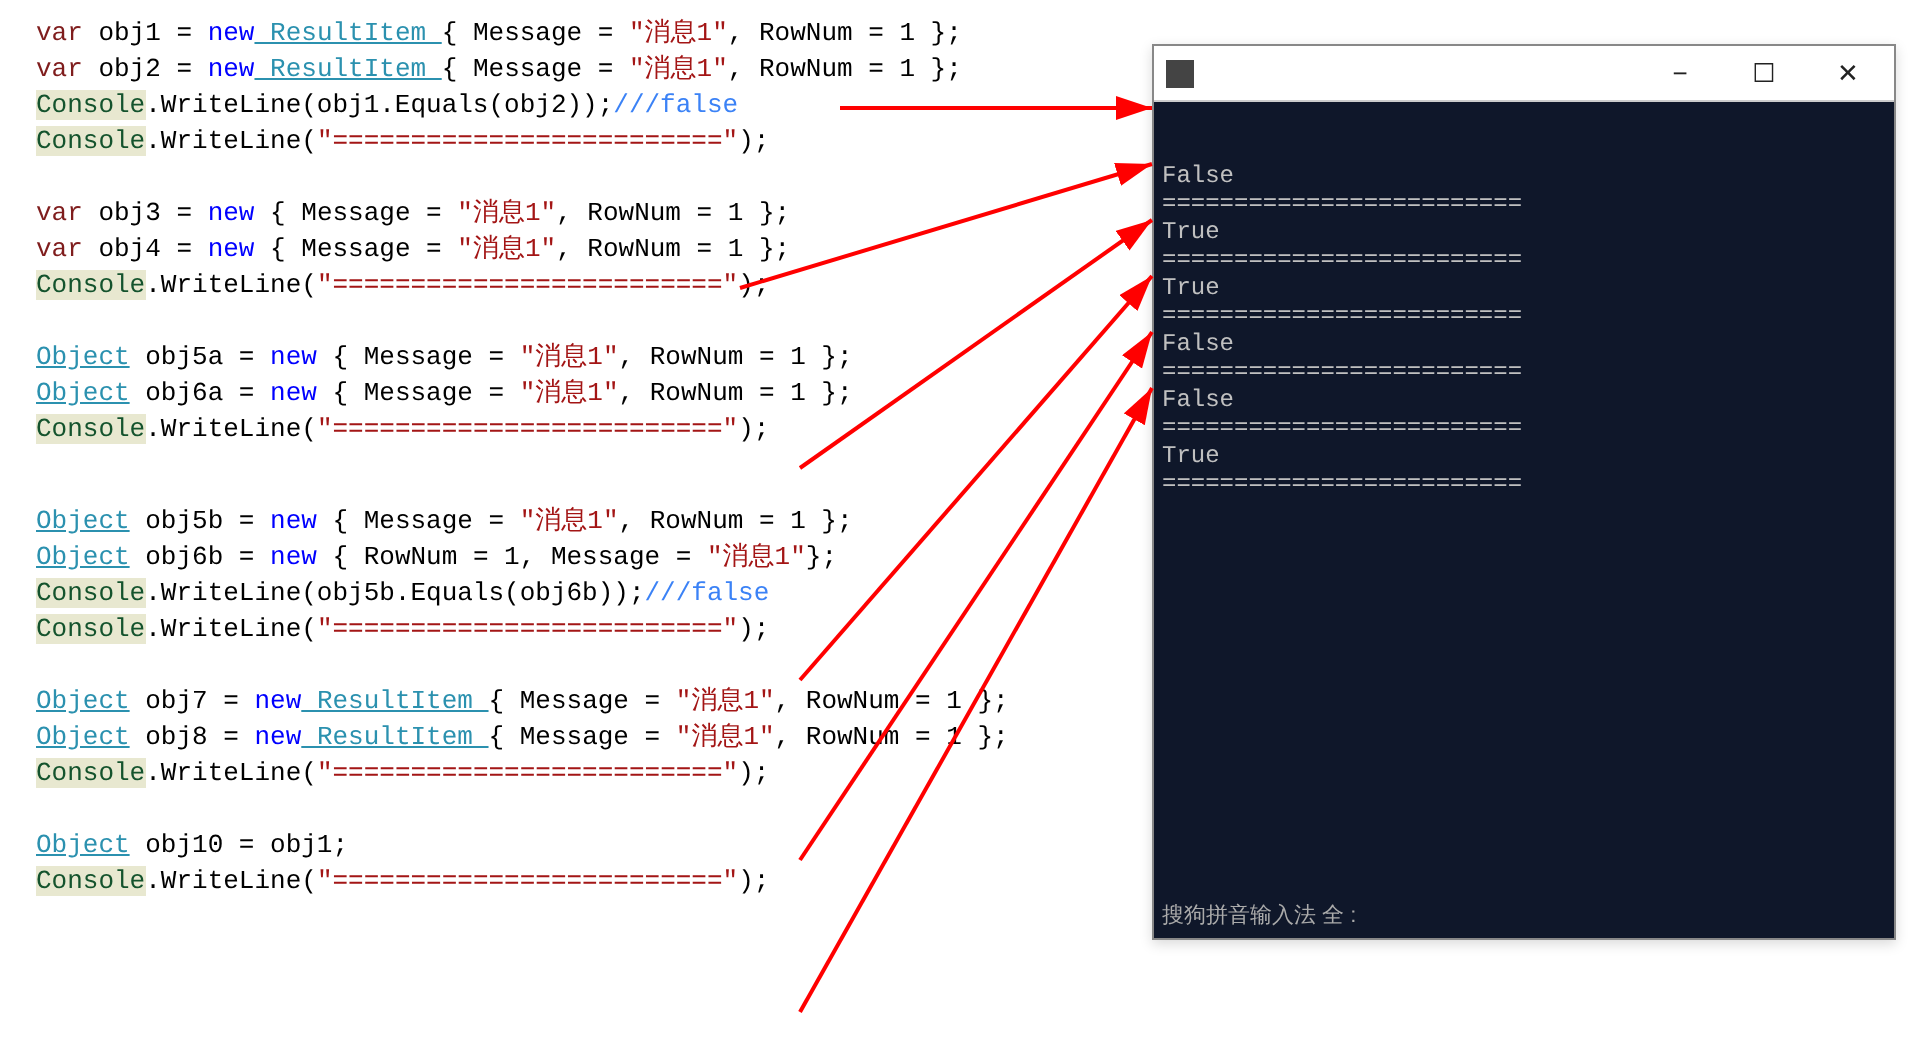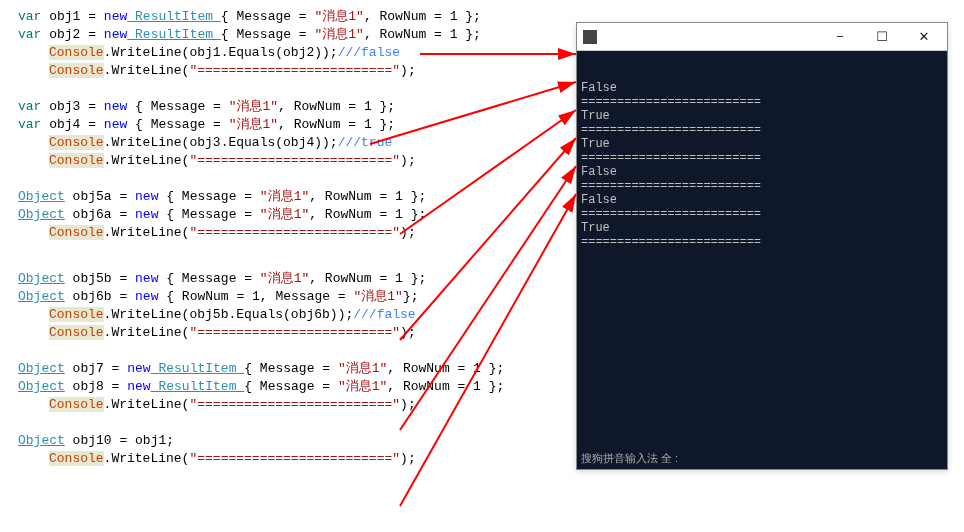--- a/index.html
+++ b/index.html
@@ -14,24 +14,24 @@
   }
   .code-area {
     position: absolute;
     left: 18px;
     top: 8px;
     width: 560px;
     line-height: 18px;
     color: #000;
   }
   .code-block { margin-bottom: 18px; }
-  .kw-var { color: #0f766e; }
+  .kw-var { color: #7f1d1d; }
   .kw-new { color: #0000ff; }
   .type { color: #2b91af; text-decoration: underline; }
-  .type-hl { color: #c2410c; background: #e8e8d0; margin-left: 31px; }
+  .type-hl { color: #14532d; background: #e8e8d0; }
   .str { color: #a31515; }
   .comment { color: #3b82f6; }
   .console-window {
     position: absolute;
     right: 16px;
     top: 22px;
     width: 372px;
     height: 448px;
     border: 1px solid #888;
     background: #000;
@@ -103,21 +103,20 @@
   <div class="code-block">
     <div><span class="kw-var">var</span><span> obj1 = </span><span class="kw-new">new</span><span class="type"> ResultItem </span><span>{ Message = </span><span class="str">"消息1"</span><span>, RowNum = 1 };</span></div>
     <div><span class="kw-var">var</span><span> obj2 = </span><span class="kw-new">new</span><span class="type"> ResultItem </span><span>{ Message = </span><span class="str">"消息1"</span><span>, RowNum = 1 };</span></div>
     <div><span class="type-hl">Console</span><span>.WriteLine(obj1.Equals(obj2));</span><span class="comment">///false</span></div>
     <div><span class="type-hl">Console</span><span>.WriteLine(</span><span class="str">"========================="</span><span>);</span></div>
   </div>
 
   <div class="code-block">
     <div><span class="kw-var">var</span><span> obj3 = </span><span class="kw-new">new</span><span> { Message = </span><span class="str">"消息1"</span><span>, RowNum = 1 };</span></div>
     <div><span class="kw-var">var</span><span> obj4 = </span><span class="kw-new">new</span><span> { Message = </span><span class="str">"消息1"</span><span>, RowNum = 1 };</span></div>
-    <div><span class="type-hl">Console</span><span>.WriteLine(obj3.Equals(obj4));</span><span class="comment">///true</span></div>
     <div><span class="type-hl">Console</span><span>.WriteLine(</span><span class="str">"========================="</span><span>);</span></div>
   </div>
 
   <div class="code-block">
     <div><span class="type">Object</span><span> obj5a = </span><span class="kw-new">new</span><span> { Message = </span><span class="str">"消息1"</span><span>, RowNum = 1 };</span></div>
     <div><span class="type">Object</span><span> obj6a = </span><span class="kw-new">new</span><span> { Message = </span><span class="str">"消息1"</span><span>, RowNum = 1 };</span></div>
     <div><span class="type-hl">Console</span><span>.WriteLine(</span><span class="str">"========================="</span><span>);</span></div>
   </div>
 
   <div class="code-block" style="margin-top:28px;">

